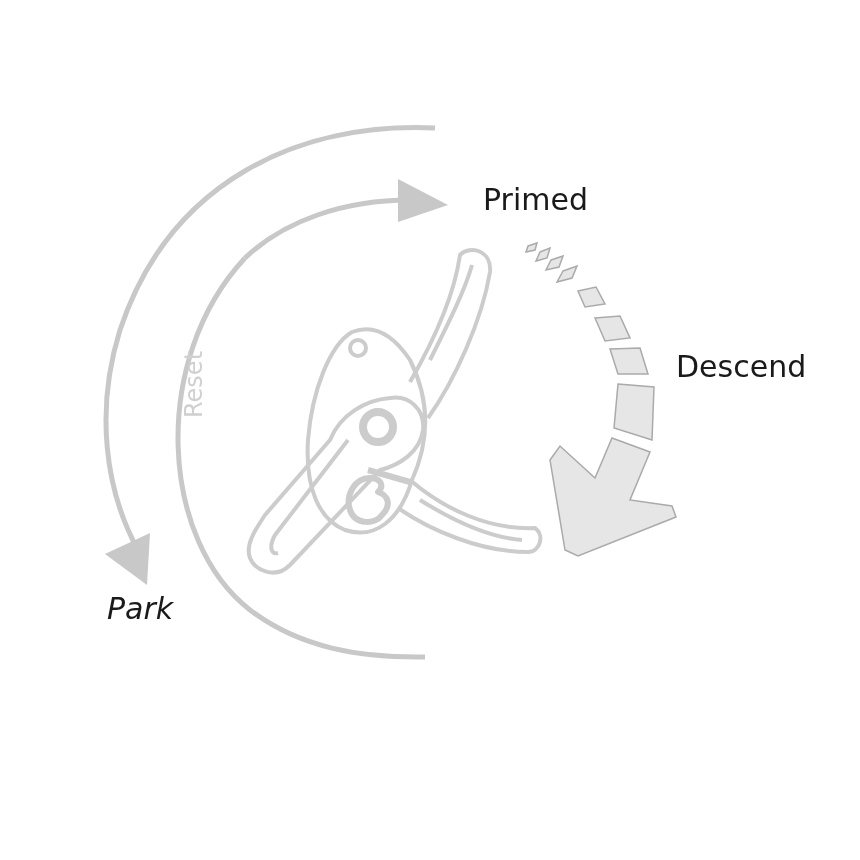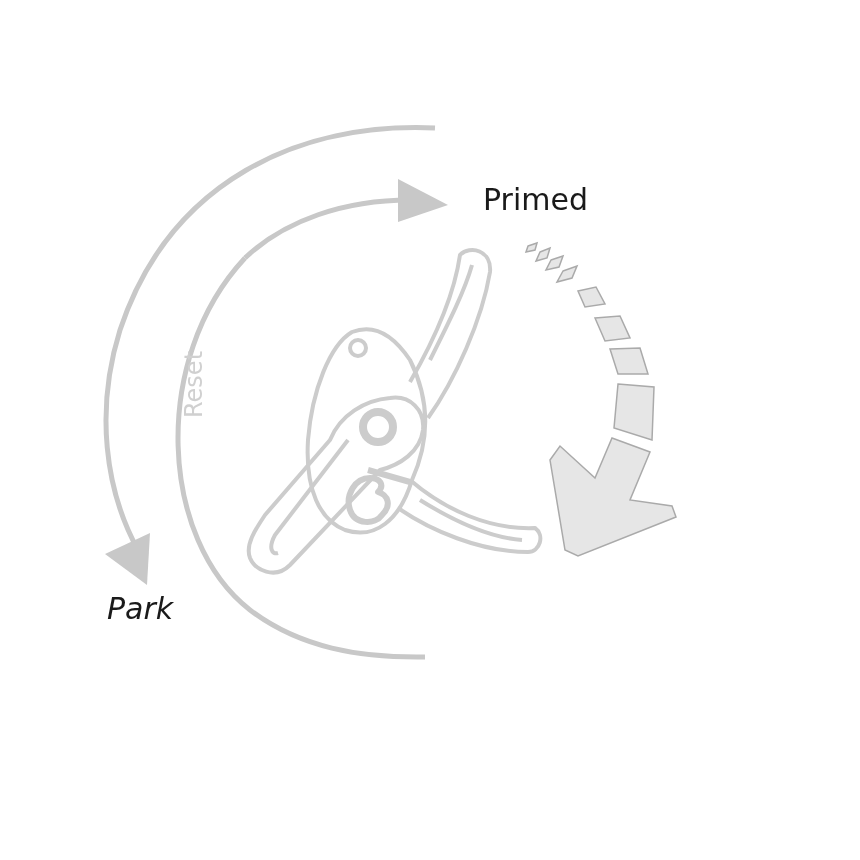--- a/index.html
+++ b/index.html
@@ -68,15 +68,16 @@
       <path d="M 390 398 C 410 395 425 410 423 430 C 420 452 400 465 380 470 L 290 565 C 275 580 255 570 250 558 C 245 545 255 530 265 515 L 330 440 C 340 415 365 400 390 398 Z"></path>
       <path d="M 348 440 L 275 535 C 268 548 272 555 278 553"></path>
       <circle cx="378" cy="427" r="15" stroke-width="8"></circle>
 
       <path d="M 370 478 C 355 478 345 495 350 510 C 355 525 375 525 382 515 C 392 505 388 495 378 492 C 385 485 380 478 370 478 Z" stroke-width="6"></path>
       <path d="M 368 470 L 410 482" stroke-width="6"></path>
     </g>
   </svg>
 
   <div class="label label-primed">Primed</div>
+  <div class="label label-descend">Descend</div>
   <div class="label label-park">Park</div>
   <div class="label label-reset">Reset</div>
 </div>
 
 </body></html>

